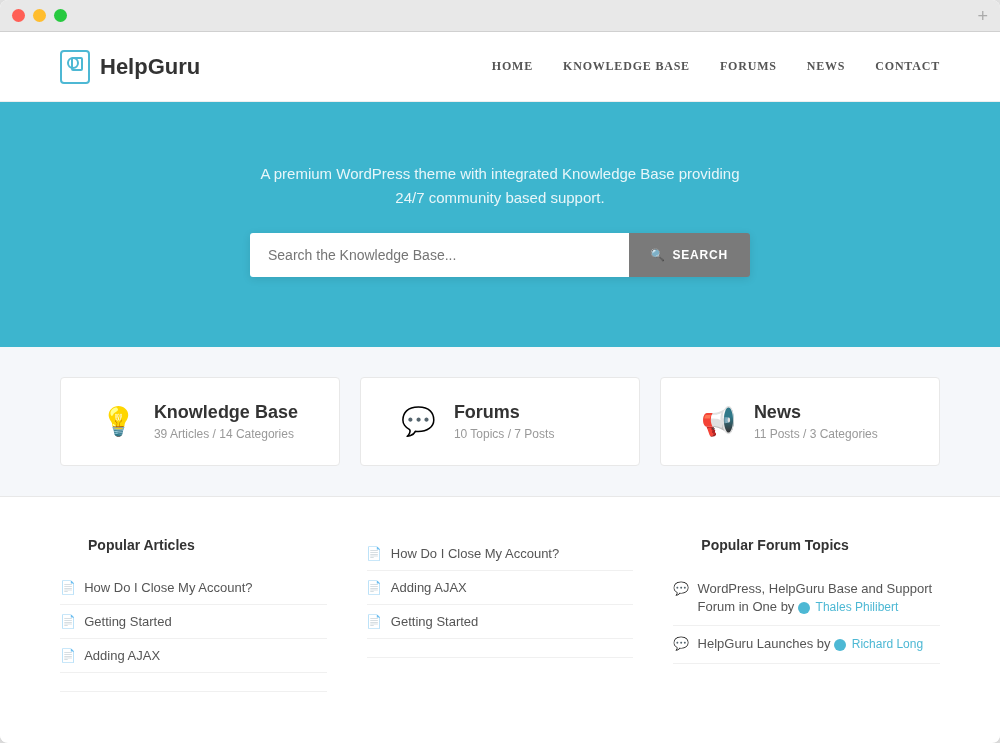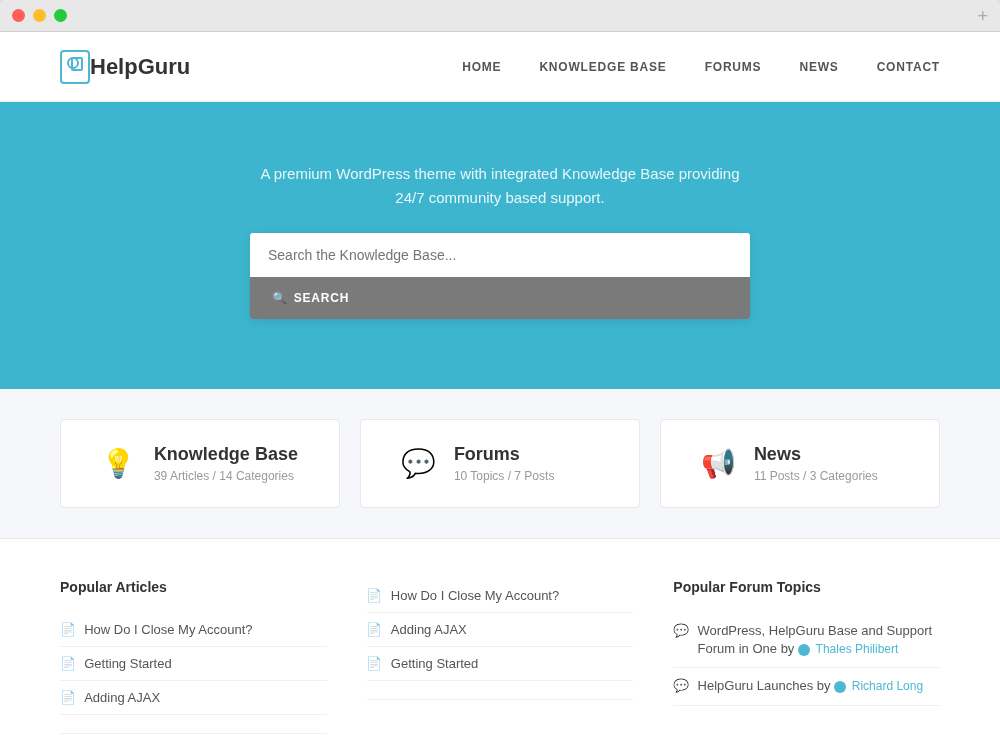--- a/index.html
+++ b/index.html
@@ -49,20 +49,21 @@
       padding: 0 60px;
       height: 70px;
       display: flex;
       align-items: center;
       justify-content: space-between;
       border-bottom: 1px solid #eee;
     }
     .logo {
       display: flex;
       align-items: center;
+      gap: 10px;
       text-decoration: none;
       color: #333;
     }
     .logo-icon {
       width: 30px; height: 34px;
       border: 2.5px solid #4db8d4;
       border-radius: 4px;
       position: relative;
       display: flex;
       align-items: center;
@@ -85,22 +86,23 @@
       border: 2px solid #4db8d4;
       border-radius: 2px;
     }
     .logo-text {
       font-size: 22px;
       font-weight: 700;
       color: #333;
     }
     .site-nav {
       display: flex;
-      gap: 38px;
-      align-items: center;
+      gap: 30px;
+      align-items: center;
+      font-family: Liberation Serif, serif;
     }
     .nav-link {
       font-size: 12px;
       font-weight: 700;
       letter-spacing: 0.8px;
       color: #555;
       text-decoration: none;
       text-transform: uppercase;
     }
 
@@ -126,21 +128,20 @@
       margin-left: auto;
       margin-right: auto;
     }
     .search-bar {
       display: flex;
       max-width: 500px;
       margin: 0 auto;
       border-radius: 3px;
       overflow: hidden;
       box-shadow: 0 2px 8px rgba(0,0,0,0.1);
-      flex-direction: column;
     }
     .search-input {
       flex: 1;
       padding: 14px 18px;
       border: none;
       font-size: 14px;
       color: #aaa;
       outline: none;
       background: #fff;
     }
@@ -202,20 +203,21 @@
       gap: 40px;
     }
     .articles-col {
       flex: 1;
     }
     .col-title {
       font-size: 14px;
       font-weight: 700;
       color: #333;
       margin-bottom: 18px;
+      margin-left: 28px;
     }
     .article-item {
       display: flex;
       align-items: center;
       gap: 8px;
       padding: 9px 0;
       border-bottom: 1px solid #f0f0f0;
       font-size: 13px;
       color: #555;
     }

